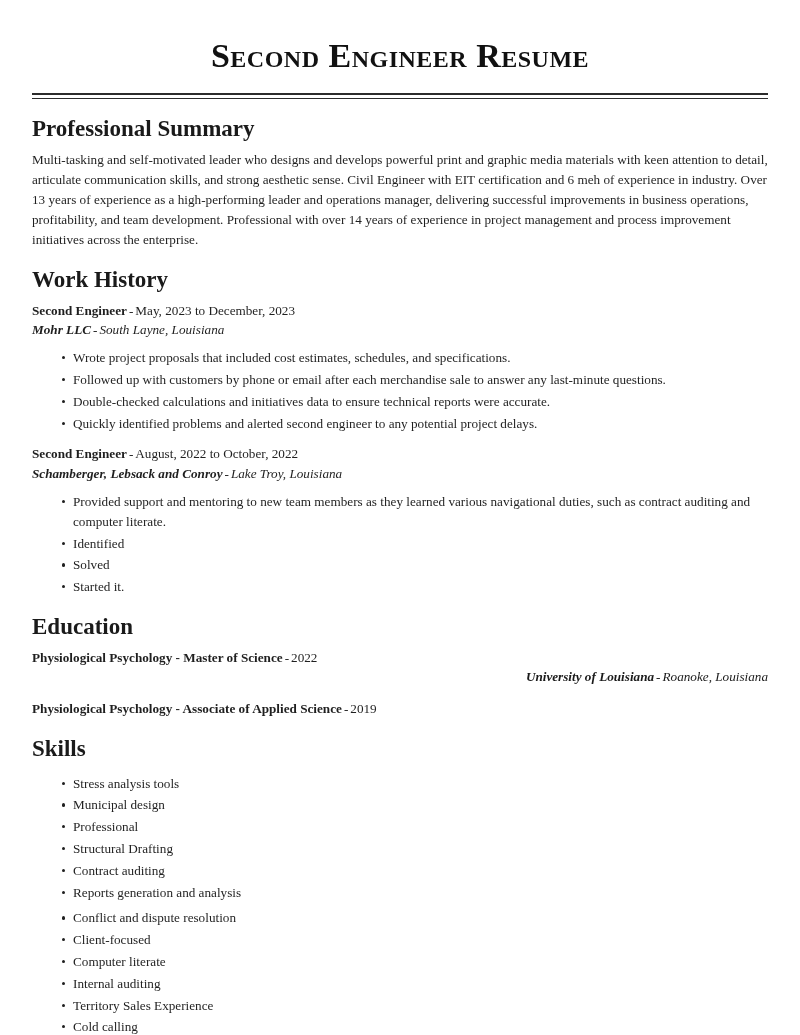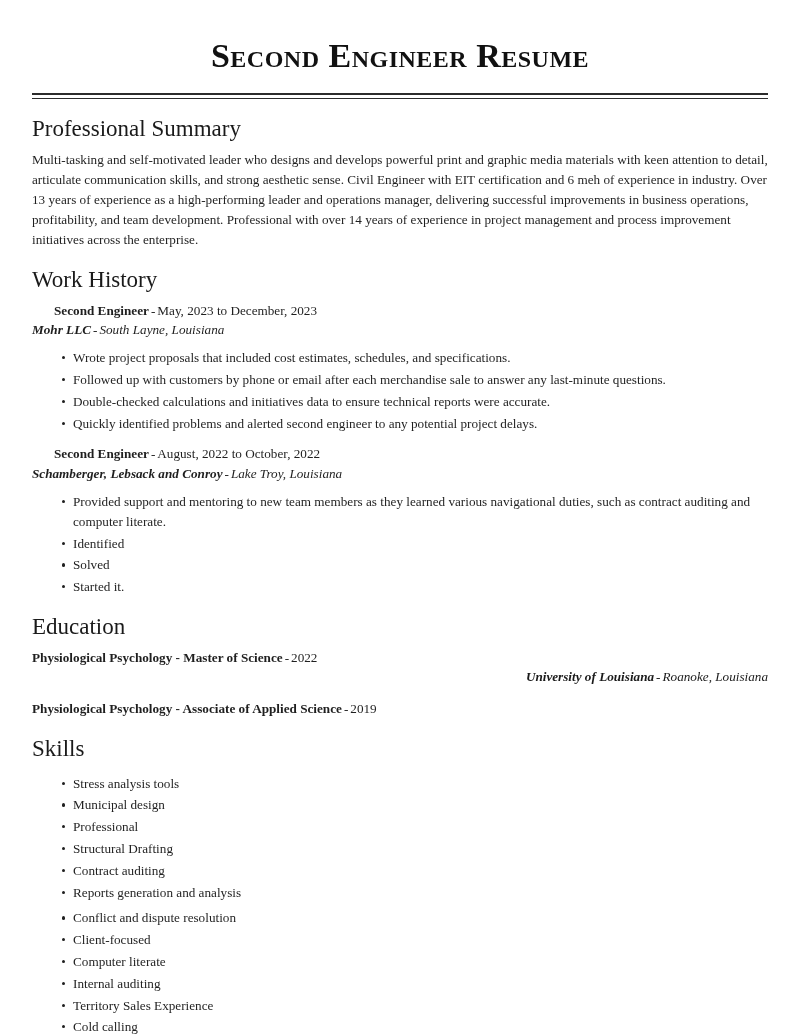--- a/index.html
+++ b/index.html
@@ -55,21 +55,21 @@
     font-size: 11px;
     vertical-align: 1px;
   }
 
   
   .section {
     margin-top: 16px;
   }
   .section-title {
     font-size: 23px;
-    font-weight: 400;
+    font-weight: 700;
     color: #1a1a1a;
     margin: 0 0 7px 0;
     line-height: 1.2;
   }
   .summary-text {
     font-size: 13.2px;
     line-height: 1.52;
     color: #1f1f1f;
     margin: 0;
     text-align: left;
@@ -82,21 +82,20 @@
   .job:first-of-type {
     margin-top: 6px;
   }
   .job-line-1 {
     font-size: 13.2px;
     line-height: 1.5;
     color: #1f1f1f;
   }
   .job-title {
     font-weight: 700;
-    margin-left: 22px;
   }
   .job-line-2 {
     font-size: 13.2px;
     line-height: 1.5;
     color: #1f1f1f;
   }
   .job-company {
     font-weight: 700;
     font-style: italic;
   }

